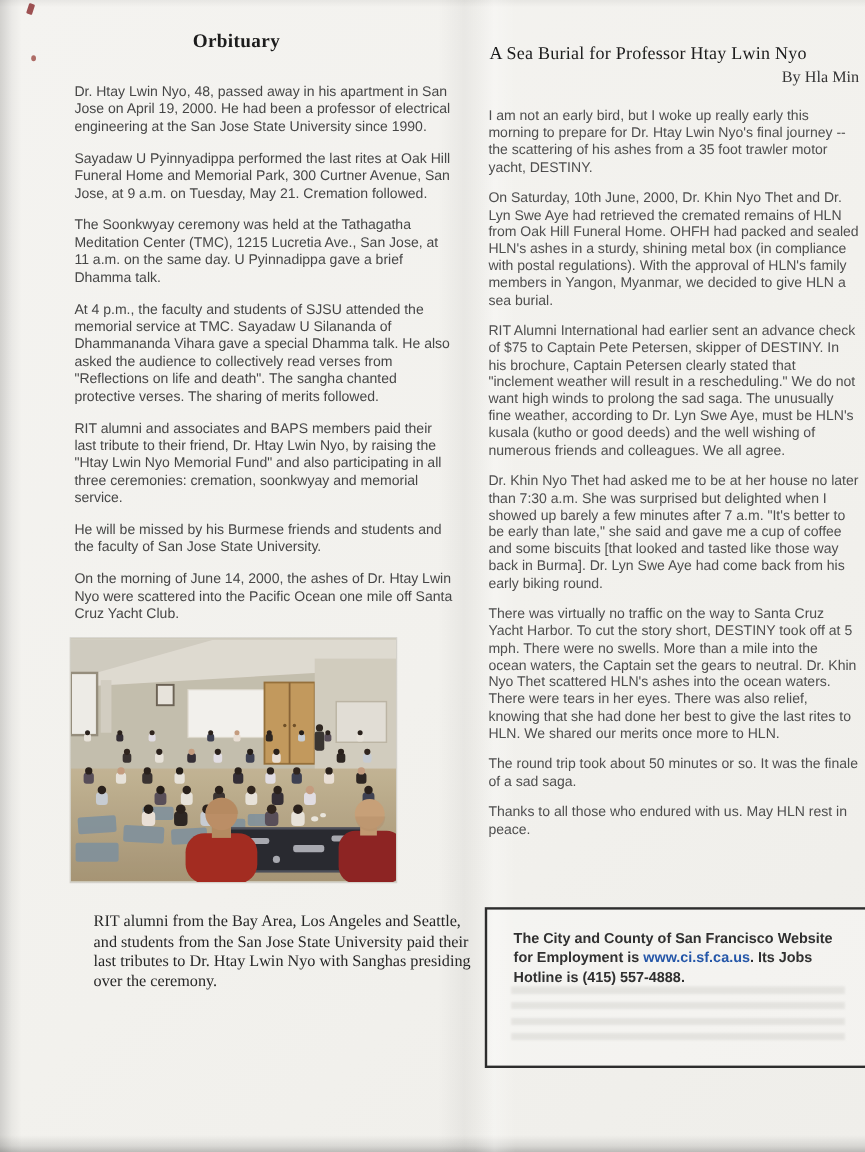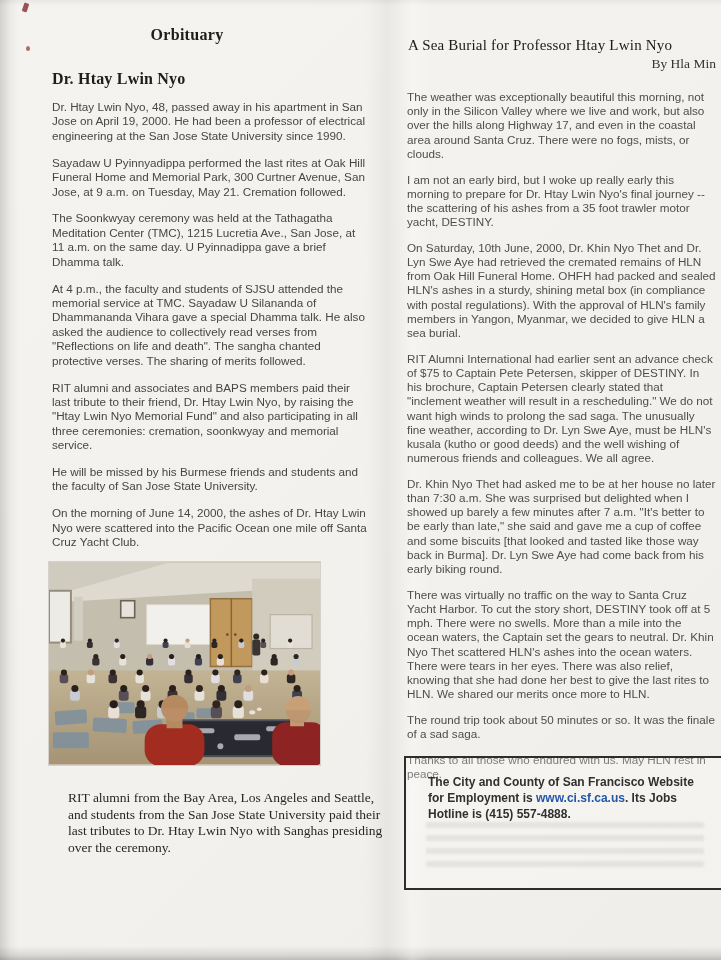--- a/index.html
+++ b/index.html
@@ -16,21 +16,21 @@
       linear-gradient(90deg, rgba(0,0,0,0) 365px, rgba(0,0,0,0.045) 387px, rgba(0,0,0,0.025) 396px, rgba(255,255,255,0.25) 412px, rgba(0,0,0,0) 430px),
       linear-gradient(180deg, rgba(0,0,0,0.05) 0px, rgba(0,0,0,0) 6px),
       linear-gradient(180deg, rgba(0,0,0,0) 946px, rgba(0,0,0,0.10) 955px, rgba(0,0,0,0.22) 960px),
       linear-gradient(135deg,#f4f3f0 0%,#f2f1ed 55%,#efeeea 100%);
   }
   .pen-mark{position:absolute;}
   .mark1{left:23px;top:3px;width:5px;height:9px;background:#8d3436;transform:rotate(18deg);border-radius:1px;opacity:.85;}
   .mark2{left:26px;top:46px;width:4px;height:5px;background:#9c4a44;border-radius:50%;opacity:.8;}
 
   .col{position:absolute;}
-  .col.left{left:52px;top:26px;width:316px;}
+  .col.left{left:62px;top:26px;width:316px;}
   .col.right{left:407px;top:36px;width:309px;}
 
   .section-title{
     font-family:"Liberation Serif",serif;font-weight:700;font-size:16px;
     color:#1c1c1c;text-align:center;width:270px;margin:0 0 26px 0;letter-spacing:.3px;
   }
   .article-title{
     font-family:"Liberation Serif",serif;font-weight:700;font-size:16px;
     color:#1d1d1d;margin:0 0 12px 0;letter-spacing:.2px;
   }
@@ -73,21 +73,20 @@
 </head>
 <body>
 
 <div class="page">
 
   <div class="pen-mark mark1"></div>
   <div class="pen-mark mark2"></div>
 
   <div class="col left">
     <h1 class="section-title">Orbituary</h1>
-    <h2 class="article-title">Dr. Htay Lwin Nyo</h2>
     <p class="body">Dr. Htay Lwin Nyo, 48, passed away in his apartment in San Jose on April 19, 2000.  He had been a professor of electrical engineering at the San Jose State University since 1990.</p>
     <p class="body">Sayadaw U Pyinnyadippa performed the last rites at Oak Hill Funeral Home and Memorial Park, 300 Curtner Avenue, San Jose, at 9 a.m. on Tuesday, May 21.  Cremation followed.</p>
     <p class="body">The Soonkwyay ceremony was held at the Tathagatha Meditation Center (TMC), 1215 Lucretia Ave., San Jose, at 11 a.m. on the same day. U Pyinnadippa gave a brief Dhamma talk.</p>
     <p class="body">At 4 p.m., the faculty and students of SJSU attended the memorial service at TMC. Sayadaw U Silananda of Dhammananda Vihara gave a special Dhamma talk. He also asked the audience to collectively read verses from  "Reflections on life and death". The sangha chanted protective verses.  The sharing of merits followed.</p>
     <p class="body">RIT alumni and associates and BAPS members paid their last tribute to their friend, Dr. Htay Lwin Nyo, by raising the "Htay Lwin Nyo Memorial Fund" and also participating in all three ceremonies: cremation, soonkwyay and memorial service.</p>
     <p class="body">He will be missed by his Burmese friends and students and the faculty of San Jose State University.</p>
     <p class="body">On the morning of June 14, 2000, the ashes of Dr. Htay Lwin Nyo were scattered into the Pacific Ocean one mile off Santa Cruz Yacht Club.</p>
 
     <figure class="photo" role="img" aria-label="Memorial service photo: attendees seated on the floor of a meditation hall with monks in red robes presiding in the foreground">
       <svg width="271" height="203" viewBox="0 0 272 202" xmlns="http://www.w3.org/2000/svg">
@@ -326,21 +325,20 @@
         <rect x="0" y="0" width="272" height="202" fill="#7a6a50" opacity="0.07"></rect>
       </svg>
     </figure>
 
     <p class="caption">RIT alumni from the Bay Area, Los Angeles and Seattle, and students from the San Jose State University paid their last tributes to Dr. Htay Lwin Nyo with Sanghas presiding over the ceremony.</p>
   </div>
 
   <div class="col right">
     <h2 class="sea-title">A Sea Burial for Professor Htay Lwin Nyo</h2>
     <div class="byline">By Hla Min</div>
-    <p class="body">The weather was exceptionally beautiful this morning, not only in the Silicon Valley where we live and work, but also over the hills along Highway 17, and even in the coastal area around Santa Cruz. There were no fogs, mists, or clouds.</p>
     <p class="body">I am not an early bird, but I woke up really early this morning to prepare for Dr. Htay Lwin Nyo's final journey -- the scattering of his ashes from a 35 foot trawler motor yacht, DESTINY.</p>
     <p class="body">On Saturday, 10th June, 2000, Dr. Khin Nyo Thet and Dr. Lyn Swe Aye had retrieved the cremated remains of HLN from Oak Hill Funeral Home. OHFH had packed and sealed HLN's ashes in a sturdy, shining metal box (in compliance with postal regulations). With the approval of HLN's family members in Yangon, Myanmar, we decided to give HLN a sea burial.</p>
     <p class="body">RIT Alumni International had earlier sent an advance check of $75 to Captain Pete Petersen, skipper of DESTINY. In his brochure, Captain Petersen clearly stated that "inclement weather will result in a rescheduling."  We do not want high winds to prolong the sad saga. The unusually fine weather, according to Dr. Lyn Swe Aye, must be HLN's kusala (kutho or good deeds) and the well wishing of numerous friends and colleagues. We all agree.</p>
     <p class="body">Dr. Khin Nyo Thet had asked me to be at her house no later than 7:30 a.m. She was surprised but delighted when I showed up barely a few minutes after 7 a.m. "It's better to be early than late," she said and gave me a cup of coffee and some biscuits [that looked and tasted like those way back in Burma]. Dr. Lyn Swe Aye had come back from his early biking round.</p>
     <p class="body">There was virtually no traffic on the way to Santa Cruz Yacht Harbor. To cut the story short, DESTINY took off at 5 mph. There were no swells. More than a mile into the ocean waters, the Captain set the gears to neutral. Dr. Khin Nyo Thet scattered HLN's ashes into the ocean waters. There were tears in her eyes. There was also relief, knowing that she had done her best to give the last rites to HLN. We shared our merits once more to HLN.</p>
     <p class="body">The round trip took about 50 minutes or so. It was the finale of a sad saga.</p>
     <p class="body">Thanks to all those who endured with us. May HLN rest in peace.</p>
   </div>
 
   <div class="notice-box">

